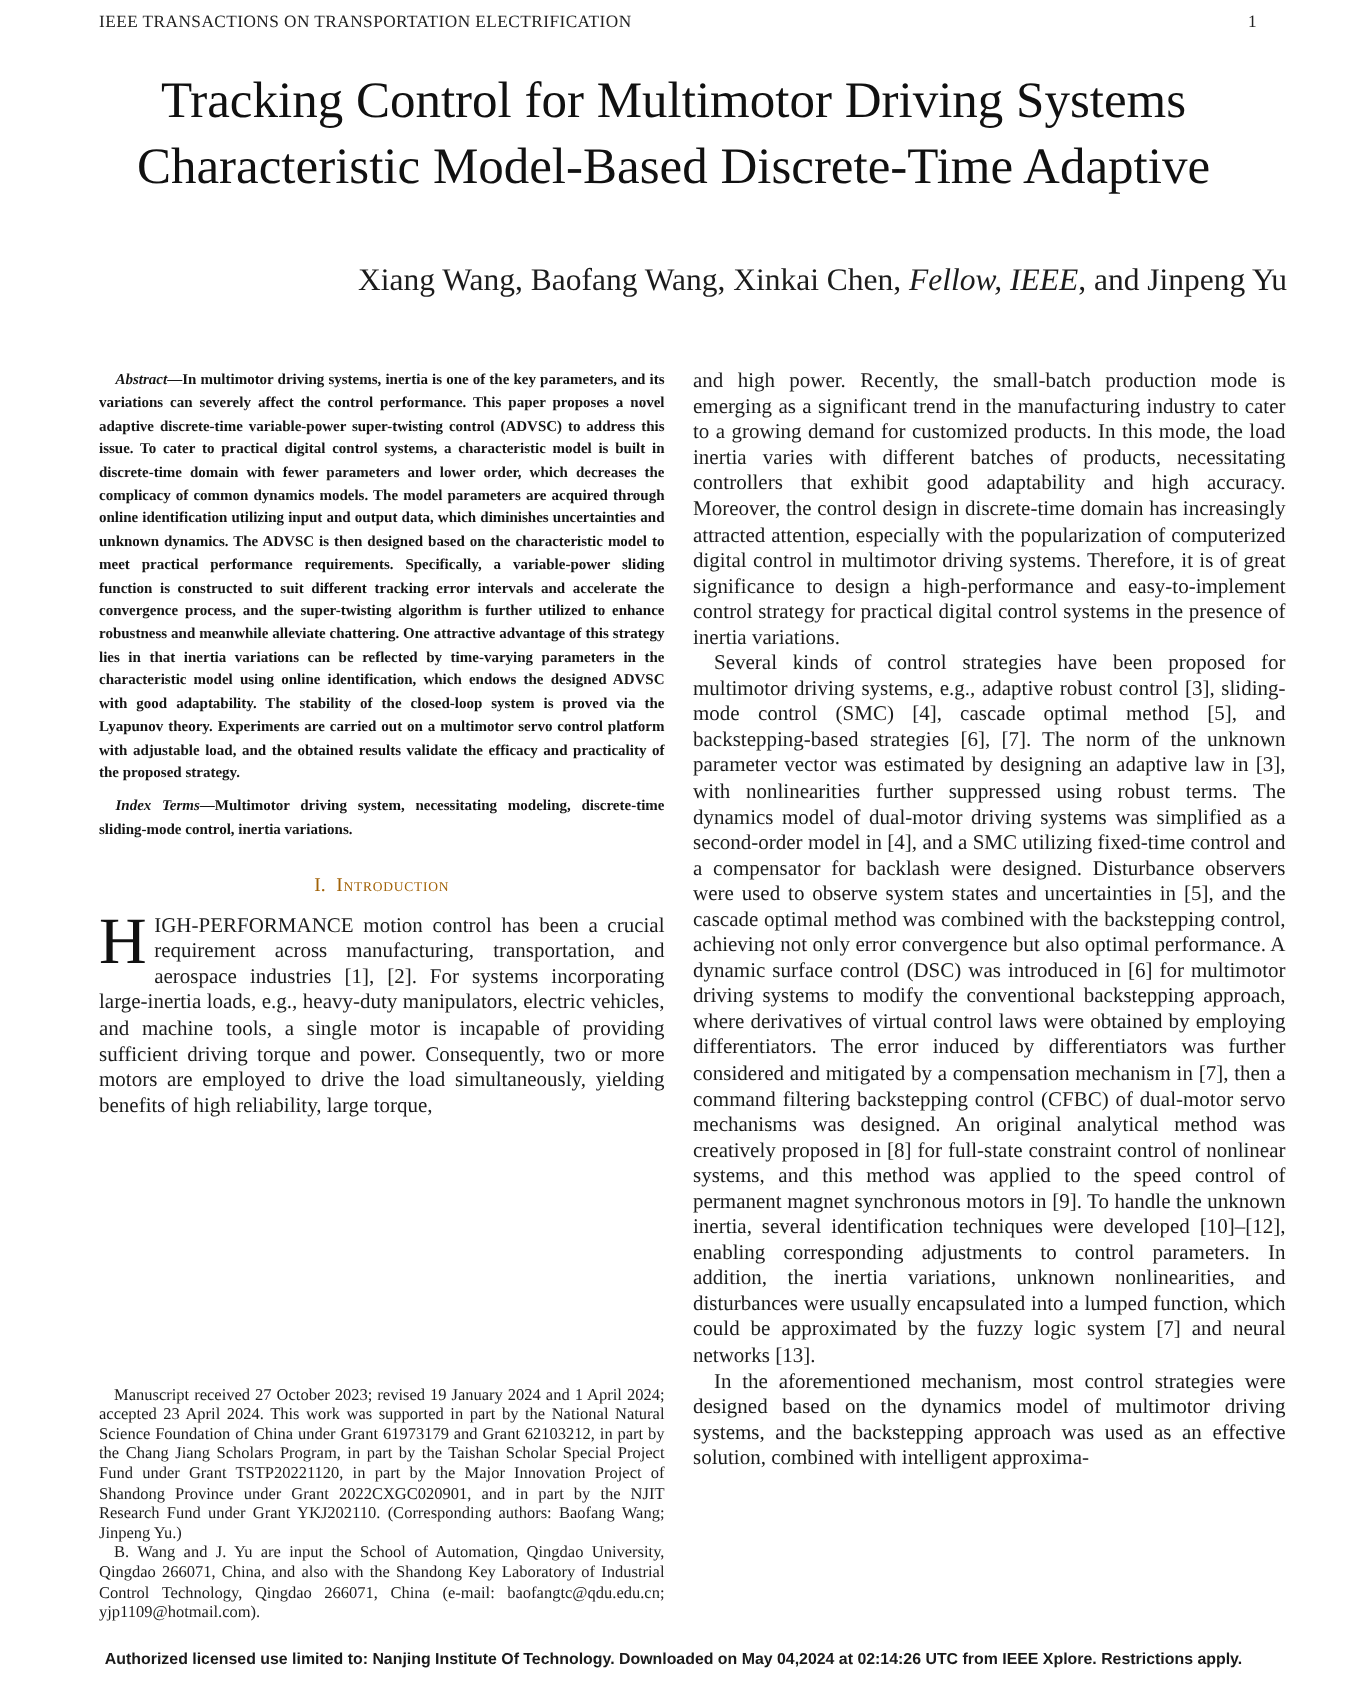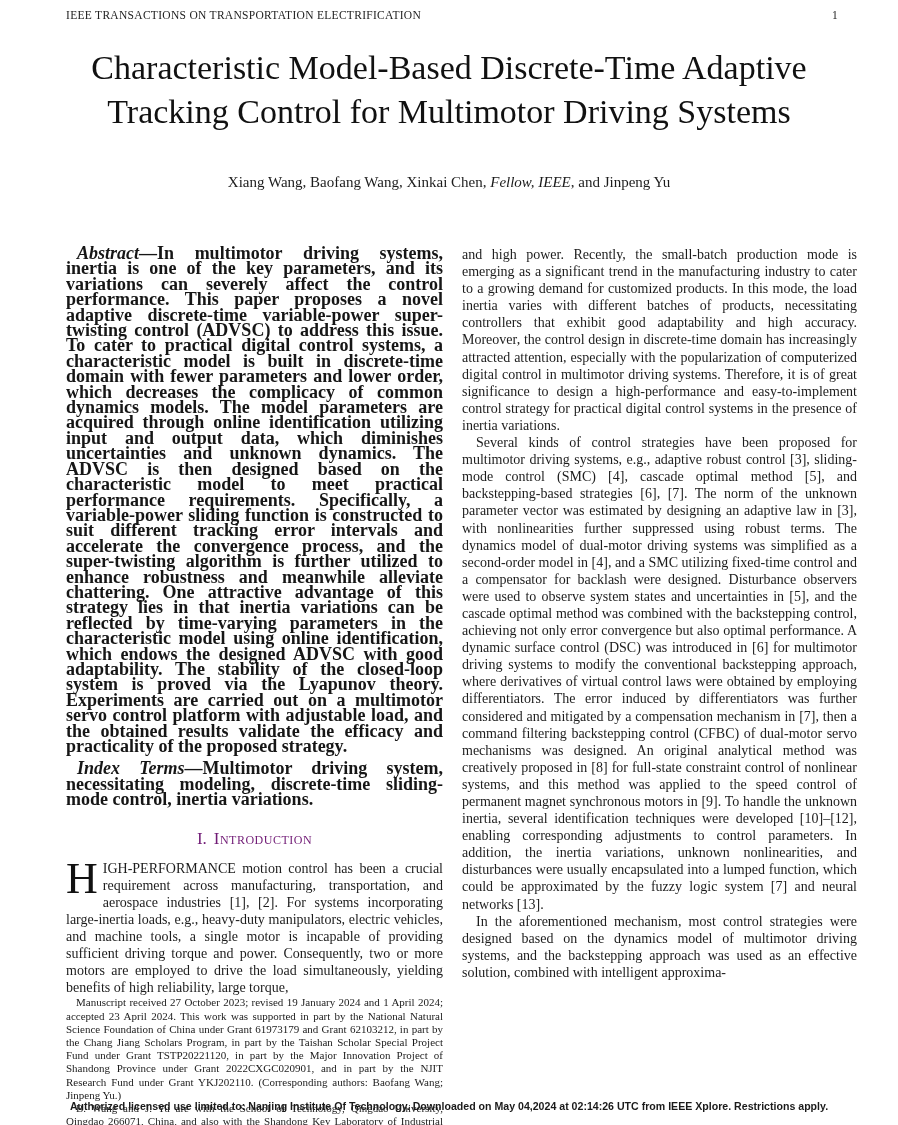--- a/index.html
+++ b/index.html
@@ -29,57 +29,57 @@
     position: absolute;
     top: 46px; left: 40px; right: 40px;
     text-align: center;
     font-size: 34px;
     line-height: 44px;
     color: #111;
   }
   .authors-line {
     position: absolute;
     top: 174px; left: 40px; right: 40px;
-    text-align: center;
-    font-size: 15px;
+    text-align: right;
+    font-size: 21px;
     color: #1c1c1c;
   }
   .authors-line .it { font-style: italic; }
   
   .columns {
     position: absolute;
     top: 246px; left: 66px; right: 41px;
     display: flex;
     gap: 19px;
   }
   .col-left {
     flex: 0 0 377px;
     width: 377px;
     height: 836px;
     display: flex;
     flex-direction: column;
   }
   .col-right { flex: 1; }
   .abstract-par, .index-par {
     font-weight: bold;
-    font-size: 18px;
+    font-size: 10px;
     line-height: 15.4px;
     text-align: justify;
     text-indent: 11px;
     margin: 0;
     color: #161616;
   }
   .index-par { margin-top: 7px; }
   .lbl-italic { font-style: italic; }
   .section-heading {
     text-align: center;
-    font-size: 17px;
+    font-size: 13px;
     margin-top: 21px;
     margin-bottom: 11px;
-    color: #701a75;
+    color: #a16207;
   }
   .section-heading .num { margin-right: 7px; }
   .section-heading .sc { font-variant: small-caps; letter-spacing: 0.5px; }
   .body-par {
     font-size: 14px;
     line-height: 17.1px;
     text-align: justify;
     margin: 0;
     color: #1c1c1c;
   }
@@ -113,42 +113,42 @@
 <body>
 
 <div class="page">
 
   <div class="masthead">
     <span>IEEE TRANSACTIONS ON TRANSPORTATION ELECTRIFICATION</span>
     <span>1</span>
   </div>
 
   <div class="title-block">
+    <div>Tracking Control for Multimotor Driving Systems</div>
     <div>Characteristic Model-Based Discrete-Time Adaptive</div>
-    <div>Tracking Control for Multimotor Driving Systems</div>
   </div>
 
   <div class="authors-line"><span>Xiang Wang, Baofang Wang, Xinkai Chen, </span><span class="it">Fellow, IEEE</span><span>, and Jinpeng Yu</span></div>
 
   <div class="columns">
 
     <div class="col-left">
       <p class="abstract-par"><span class="lbl-italic">Abstract</span><span>—</span><span>In multimotor driving systems, inertia is one of the key parameters, and its variations can severely affect the control performance. This paper proposes a novel adaptive discrete-time variable-power super-twisting control (ADVSC) to address this issue. To cater to practical digital control systems, a characteristic model is built in discrete-time domain with fewer parameters and lower order, which decreases the complicacy of common dynamics models. The model parameters are acquired through online identification utilizing input and output data, which diminishes uncertainties and unknown dynamics. The ADVSC is then designed based on the characteristic model to meet practical performance requirements. Specifically, a variable-power sliding function is constructed to suit different tracking error intervals and accelerate the convergence process, and the super-twisting algorithm is further utilized to enhance robustness and meanwhile alleviate chattering. One attractive advantage of this strategy lies in that inertia variations can be reflected by time-varying parameters in the characteristic model using online identification, which endows the designed ADVSC with good adaptability. The stability of the closed-loop system is proved via the Lyapunov theory. Experiments are carried out on a multimotor servo control platform with adjustable load, and the obtained results validate the efficacy and practicality of the proposed strategy.</span></p>
 
       <p class="index-par"><span class="lbl-italic">Index Terms</span><span>—</span><span>Multimotor driving system, necessitating modeling, discrete-time sliding-mode control, inertia variations.</span></p>
 
       <div class="section-heading">
         <span class="num">I.</span><span class="sc">Introduction</span>
       </div>
 
       <p class="body-par"><span class="dropcap">H</span><span>IGH-PERFORMANCE motion control has been a crucial requirement across manufacturing, transportation, and aerospace industries [1], [2]. For systems incorporating large-inertia loads, e.g., heavy-duty manipulators, electric vehicles, and machine tools, a single motor is incapable of providing sufficient driving torque and power. Consequently, two or more motors are employed to drive the load simultaneously, yielding benefits of high reliability, large torque,</span></p>
 
       <div class="footnotes">
         <p>Manuscript received 27 October 2023; revised 19 January 2024 and 1 April 2024; accepted 23 April 2024. This work was supported in part by the National Natural Science Foundation of China under Grant 61973179 and Grant 62103212, in part by the Chang Jiang Scholars Program, in part by the Taishan Scholar Special Project Fund under Grant TSTP20221120, in part by the Major Innovation Project of Shandong Province under Grant 2022CXGC020901, and in part by the NJIT Research Fund under Grant YKJ202110. (Corresponding authors: Baofang Wang; Jinpeng Yu.)</p>
-        <p>B. Wang and J. Yu are with the School of Technology, Qingdao University, Qingdao 266071, China, and also with the Shandong Key Laboratory of Industrial Control Technology, Qingdao 266071, China (e-mail: baofangtc@qdu.edu.cn; yjp1109@hotmail.com).</p>
+        <p>B. Wang and J. Yu are input the School of Automation, Qingdao University, Qingdao 266071, China, and also with the Shandong Key Laboratory of Industrial Control Technology, Qingdao 266071, China (e-mail: baofangtc@qdu.edu.cn; yjp1109@hotmail.com).</p>
       </div>
     </div>
 
     <div class="col-right">
       <p class="body-par">and high power. Recently, the small-batch production mode is emerging as a significant trend in the manufacturing industry to cater to a growing demand for customized products. In this mode, the load inertia varies with different batches of products, necessitating controllers that exhibit good adaptability and high accuracy. Moreover, the control design in discrete-time domain has increasingly attracted attention, especially with the popularization of computerized digital control in multimotor driving systems. Therefore, it is of great significance to design a high-performance and easy-to-implement control strategy for practical digital control systems in the presence of inertia variations.</p>
       <p class="body-par indented">Several kinds of control strategies have been proposed for multimotor driving systems, e.g., adaptive robust control [3], sliding-mode control (SMC) [4], cascade optimal method [5], and backstepping-based strategies [6], [7]. The norm of the unknown parameter vector was estimated by designing an adaptive law in [3], with nonlinearities further suppressed using robust terms. The dynamics model of dual-motor driving systems was simplified as a second-order model in [4], and a SMC utilizing fixed-time control and a compensator for backlash were designed. Disturbance observers were used to observe system states and uncertainties in [5], and the cascade optimal method was combined with the backstepping control, achieving not only error convergence but also optimal performance. A dynamic surface control (DSC) was introduced in [6] for multimotor driving systems to modify the conventional backstepping approach, where derivatives of virtual control laws were obtained by employing differentiators. The error induced by differentiators was further considered and mitigated by a compensation mechanism in [7], then a command filtering backstepping control (CFBC) of dual-motor servo mechanisms was designed. An original analytical method was creatively proposed in [8] for full-state constraint control of nonlinear systems, and this method was applied to the speed control of permanent magnet synchronous motors in [9]. To handle the unknown inertia, several identification techniques were developed [10]–[12], enabling corresponding adjustments to control parameters. In addition, the inertia variations, unknown nonlinearities, and disturbances were usually encapsulated into a lumped function, which could be approximated by the fuzzy logic system [7] and neural networks [13].</p>
       <p class="body-par indented">In the aforementioned mechanism, most control strategies were designed based on the dynamics model of multimotor driving systems, and the backstepping approach was used as an effective solution, combined with intelligent approxima-</p>
     </div>
 
   </div>

